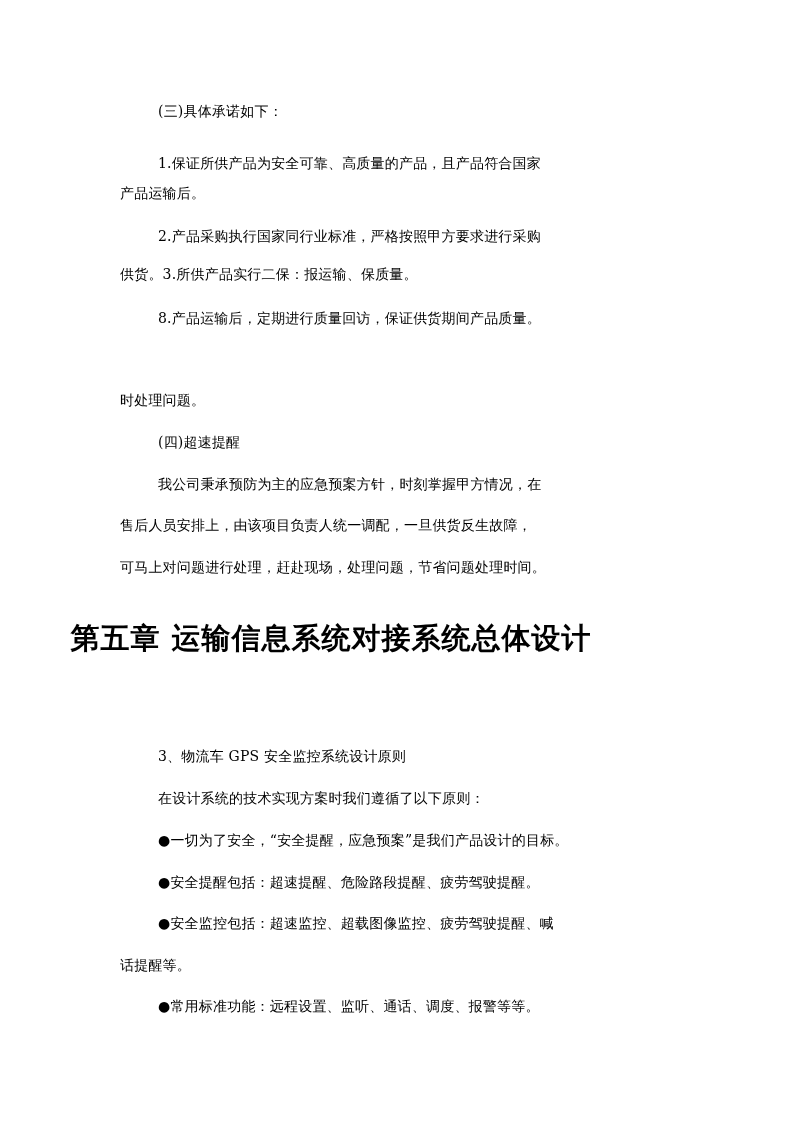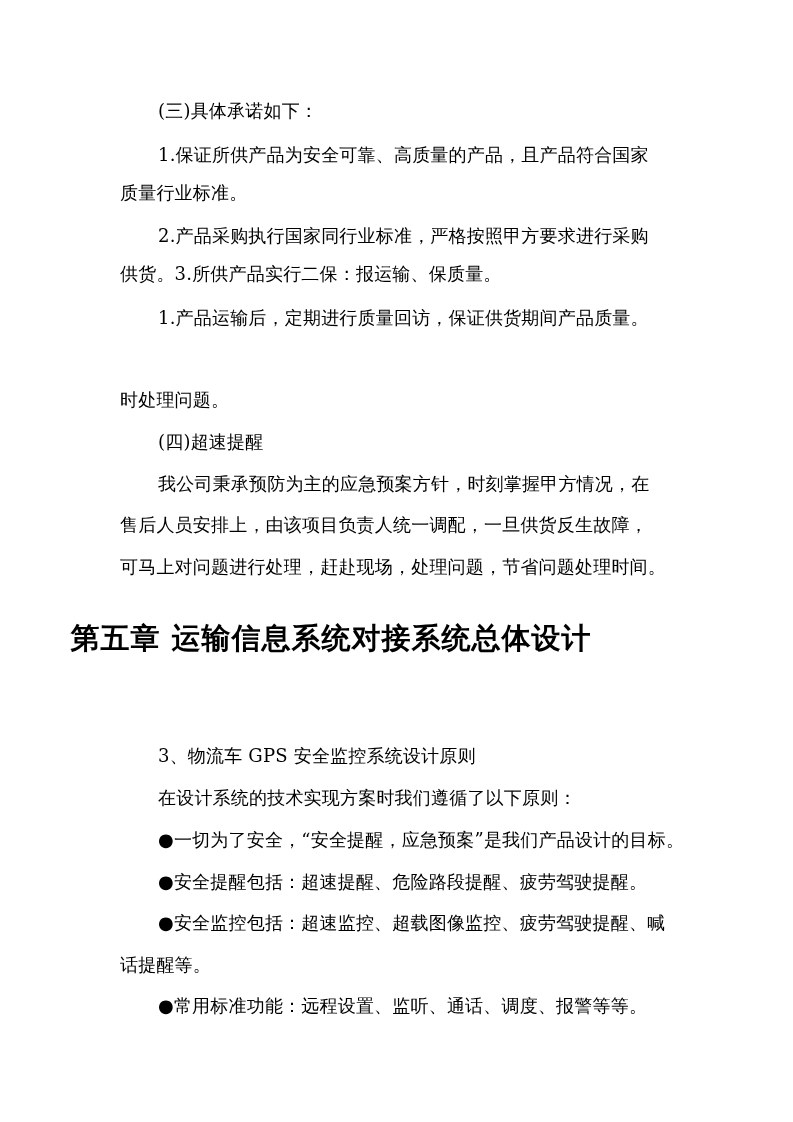--- a/index.html
+++ b/index.html
@@ -1,34 +1,34 @@
 <!DOCTYPE html>
 <html><head>
   <meta charset="utf-8">
   <style>
     html, body { margin: 0; padding: 0; background: #ffffff; }
     body { width: 793px; height: 1122px; position: relative; overflow: hidden;
            font-family: "DejaVu Serif", "Liberation Serif", serif; color: #000; }
     .page { position: absolute; left: 0; top: 0; width: 793px; height: 1122px; }
-    .line { position: absolute; left: 120px; font-size: 18px; line-height: 22px; white-space: nowrap; letter-spacing: 0.2px; }
+    .line { position: absolute; left: 120px; font-size: 14px; line-height: 22px; white-space: nowrap; letter-spacing: 0.2px; }
     .indent { left: 158px; }
     .heading { position: absolute; left: 0; width: 662px; top: 620px; text-align: center;
                font-family: "DejaVu Sans", "Liberation Sans", sans-serif; font-weight: bold;
                font-size: 29px; line-height: 36px; letter-spacing: 1px; }
   </style>
 </head>
 <body>
 
 <div class="page">
   <div class="line indent" style="top:100px">(三)具体承诺如下：</div>
-  <div class="line indent" style="top:144px">1.保证所供产品为安全可靠、高质量的产品，且产品符合国家</div>
-  <div class="line" style="top:182px">质量行业标准。</div>
+  <div class="line indent" style="top:152px">1.保证所供产品为安全可靠、高质量的产品，且产品符合国家</div>
+  <div class="line" style="top:182px">产品运输后。</div>
   <div class="line indent" style="top:225px">2.产品采购执行国家同行业标准，严格按照甲方要求进行采购</div>
   <div class="line" style="top:263px">供货。3.所供产品实行二保：报运输、保质量。</div>
-  <div class="line indent" style="top:307px">1.产品运输后，定期进行质量回访，保证供货期间产品质量。</div>
+  <div class="line indent" style="top:307px">8.产品运输后，定期进行质量回访，保证供货期间产品质量。</div>
   <div class="line" style="top:389px">时处理问题。</div>
   <div class="line indent" style="top:431px">(四)超速提醒</div>
   <div class="line indent" style="top:473px">我公司秉承预防为主的应急预案方针，时刻掌握甲方情况，在</div>
   <div class="line" style="top:514px">售后人员安排上，由该项目负责人统一调配，一旦供货反生故障，</div>
   <div class="line" style="top:556px">可马上对问题进行处理，赶赴现场，处理问题，节省问题处理时间。</div>
 
   <div class="heading">第五章  运输信息系统对接系统总体设计</div>
 
   <div class="line indent" style="top:745px">3、物流车 GPS 安全监控系统设计原则</div>
   <div class="line indent" style="top:787px">在设计系统的技术实现方案时我们遵循了以下原则：</div>

